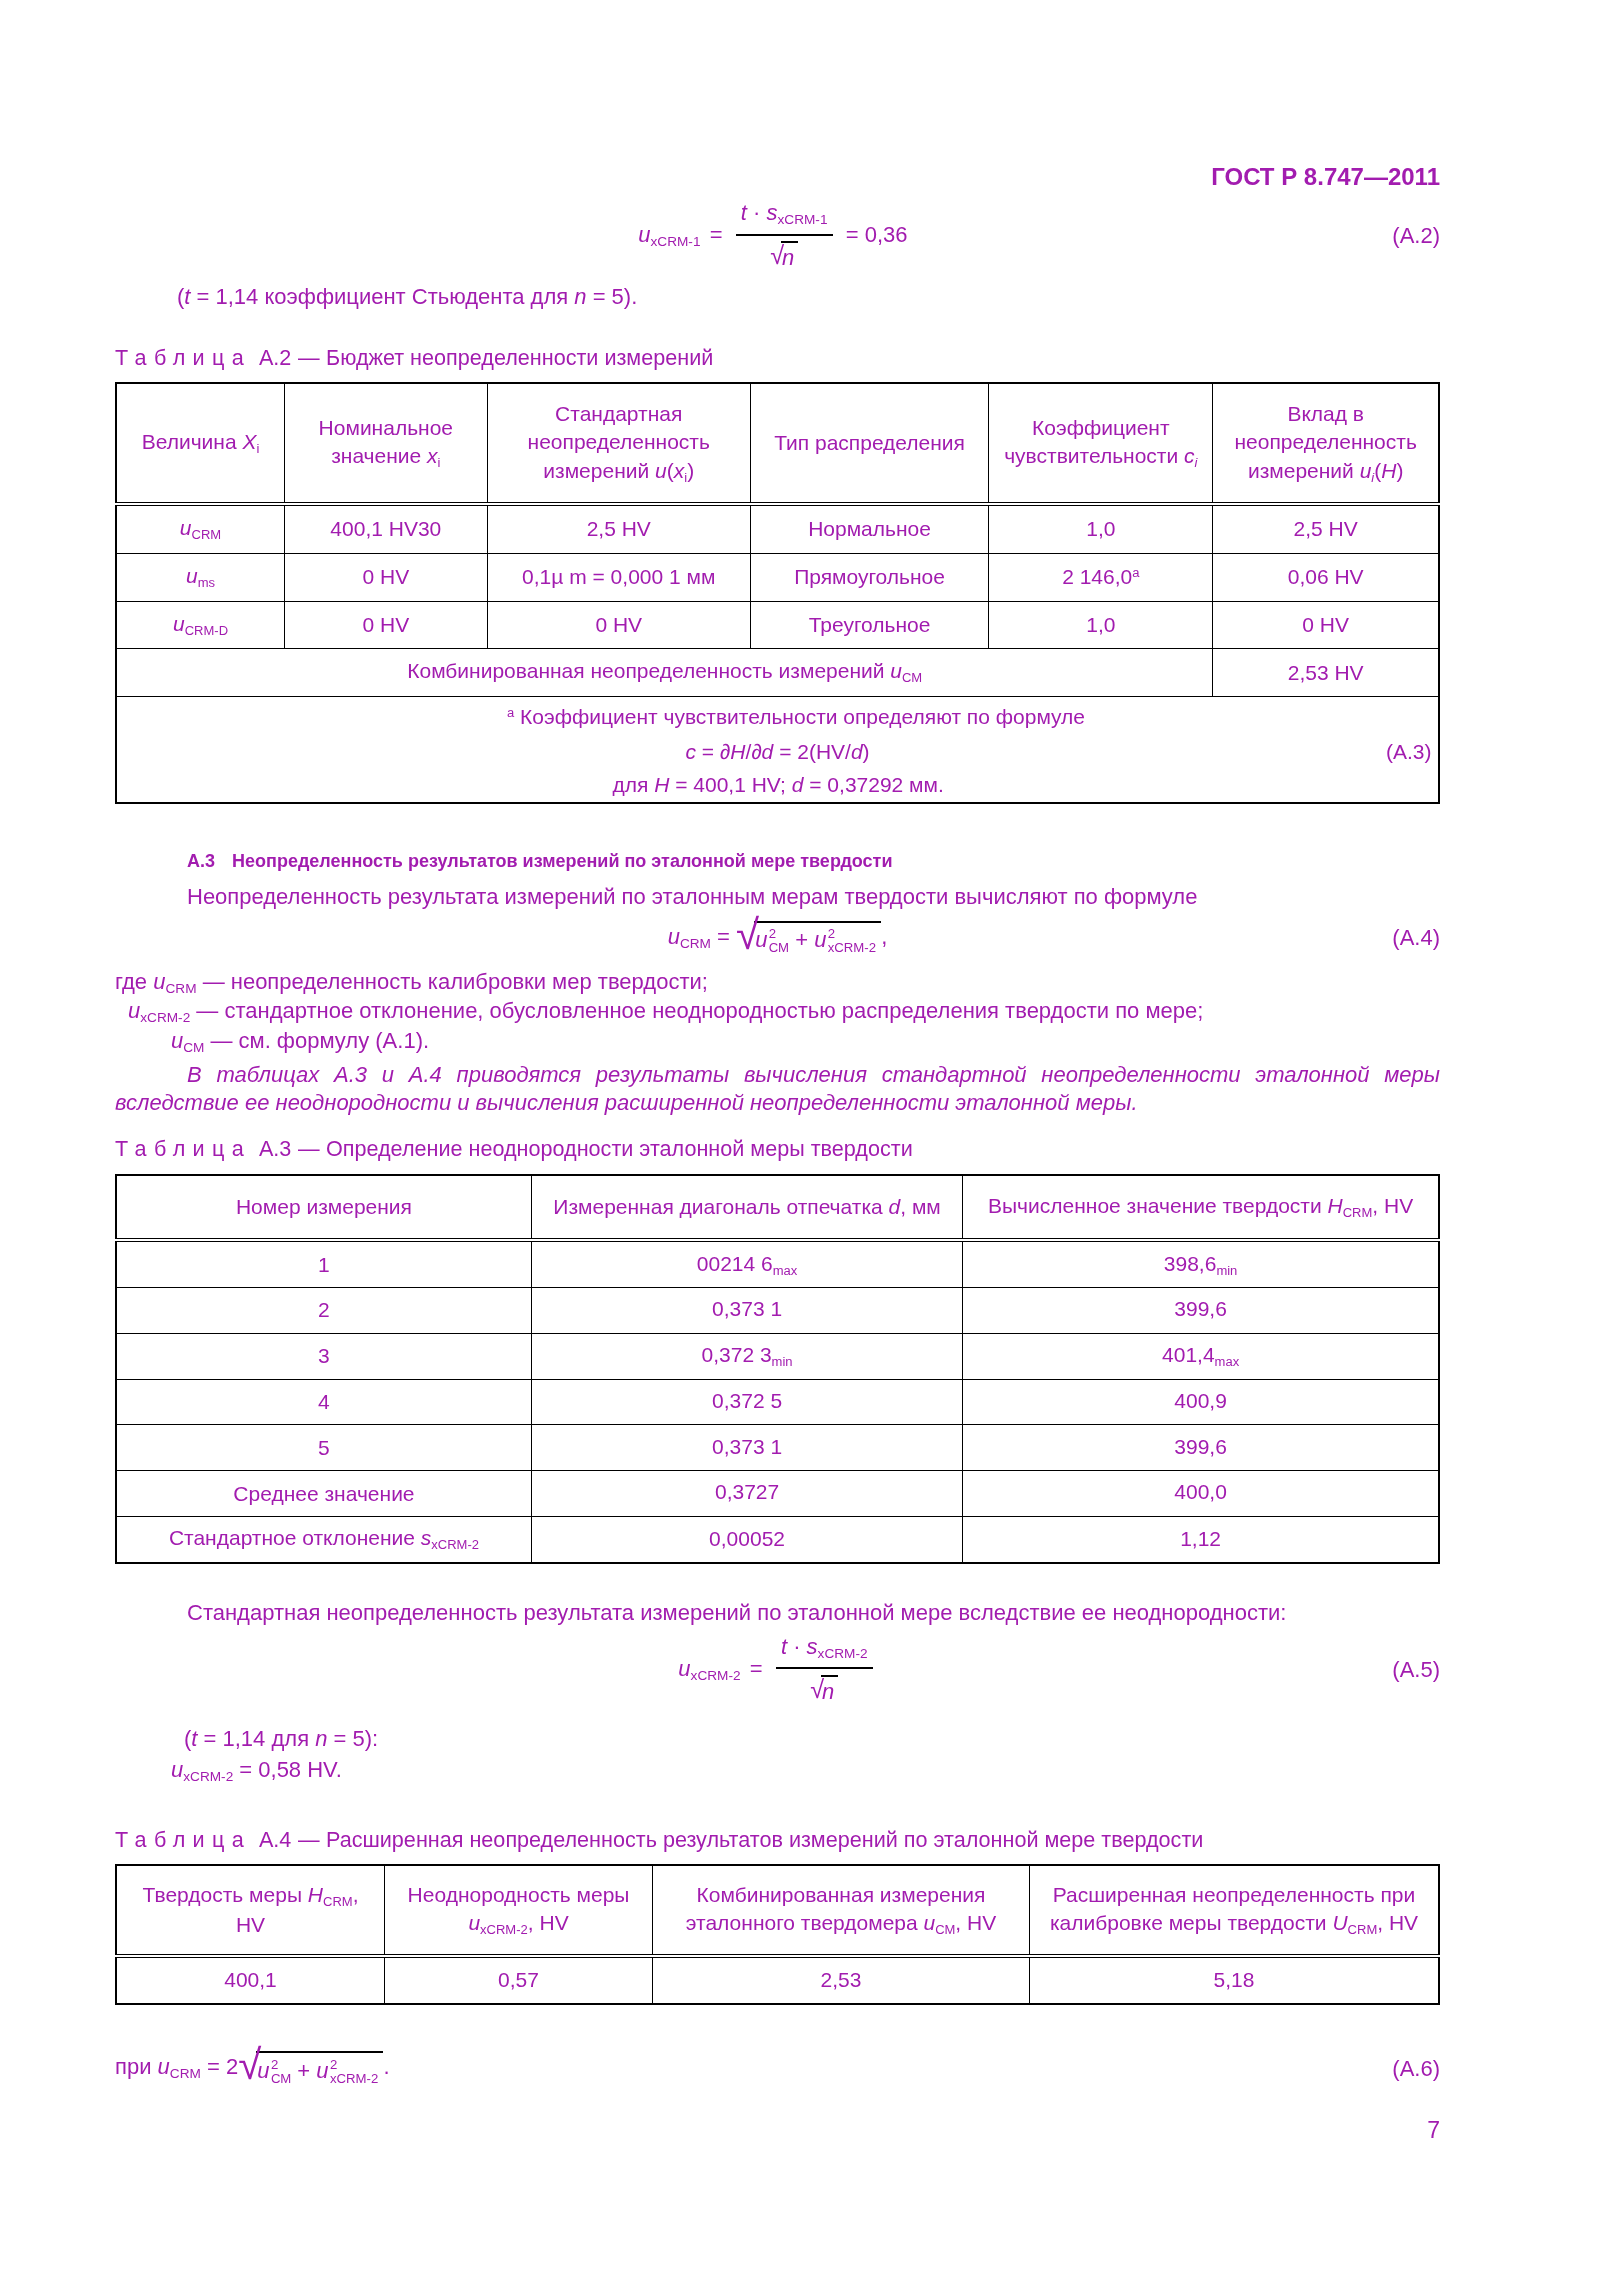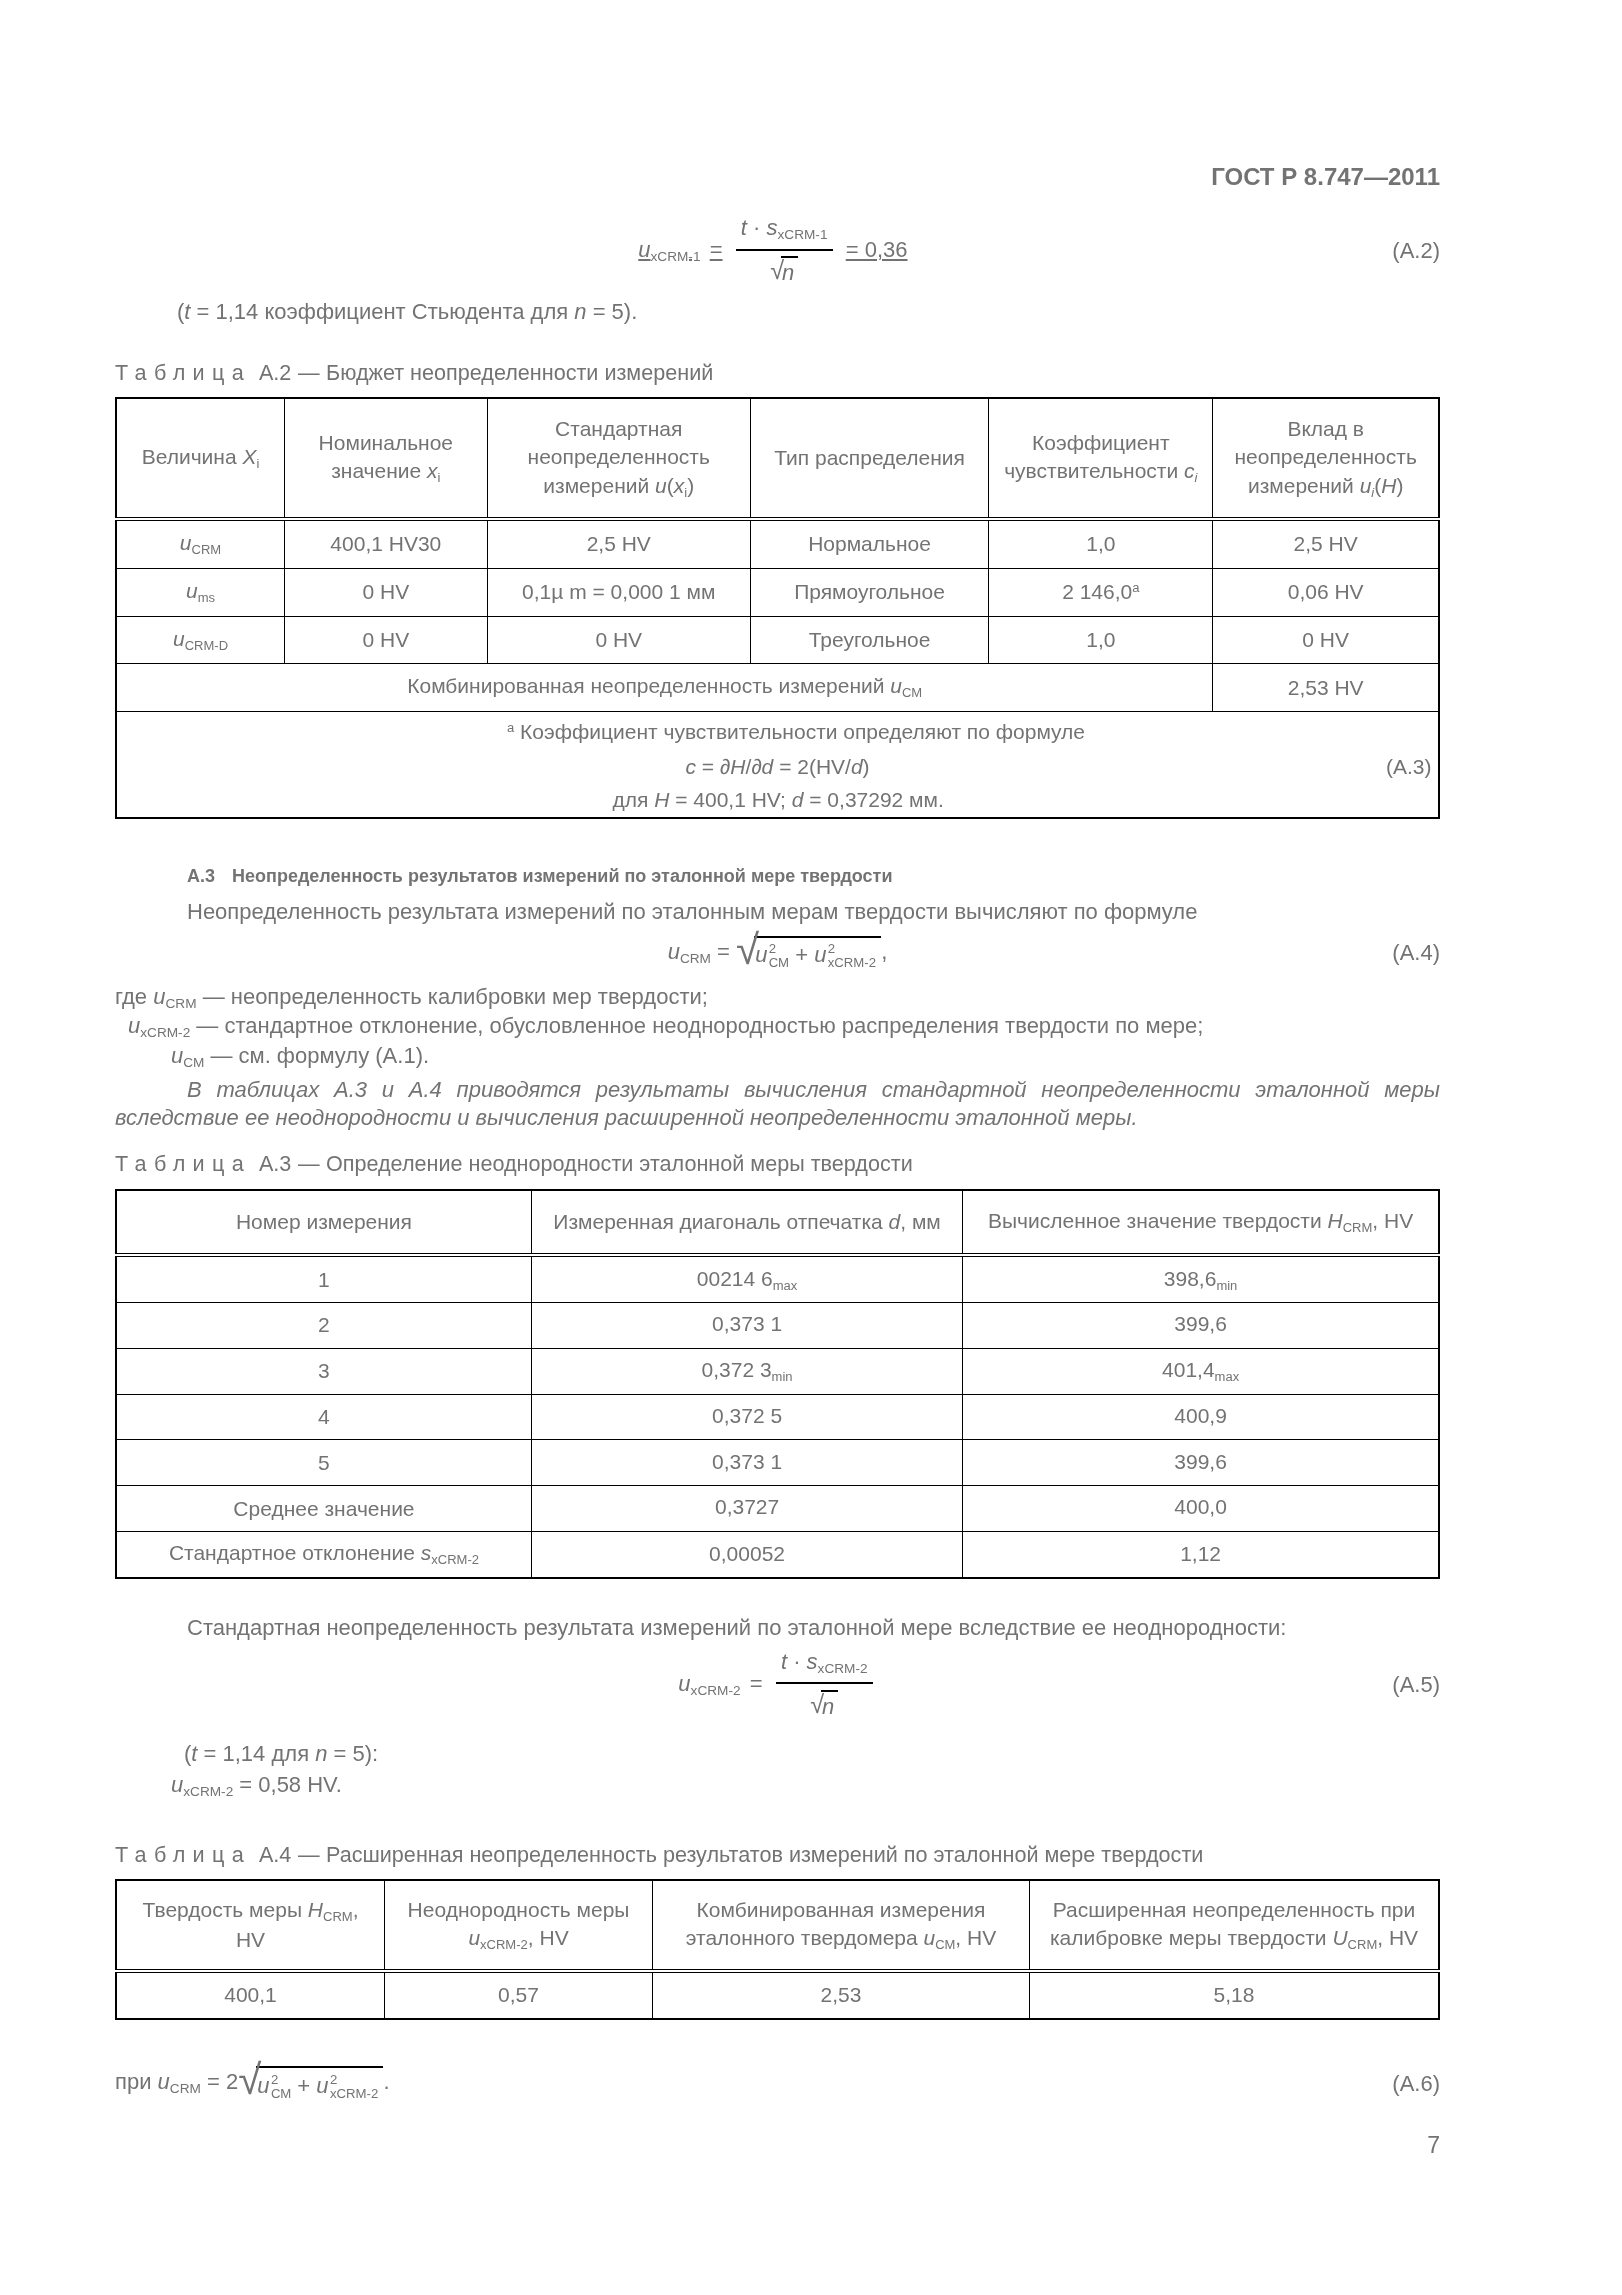--- a/index.html
+++ b/index.html
@@ -1,16 +1,16 @@
 <!DOCTYPE html>
 <html style="font-size:10.5px"><head>
 <meta charset="utf-8">
 <style>
   html,body{margin:0;padding:0;background:#fff;}
-  .page{position:relative;width:1623px;height:2165px;background:#fff;color:#737373;
+  .page{position:relative;width:1623px;height:2165px;background:#fff;color:#a21caf;
         font-family:"Liberation Sans","DejaVu Sans",sans-serif;font-size:22px;line-height:1.25;overflow:hidden;}
   .content{position:absolute;left:115px;top:0;width:1325px;}
   p{margin:0;}
   .it{font-style:italic;}
   .sb{font-size:0.62em;vertical-align:-0.32em;}
   .sp{font-size:0.62em;vertical-align:0.55em;}
   .doc-header{margin-top:162px;text-align:right;font-weight:bold;font-size:24px;}
   
   .formula-line{position:relative;text-align:center;}
   .formula-line-left{position:relative;text-align:left;}
@@ -67,21 +67,21 @@
   .tbl-a4 tbody td{height:37px;}
 </style>
 </head>
 <body>
 
 <div class="page">
 <div class="content">
 
   <div class="doc-header">ГОСТ Р 8.747—2011</div>
 
-  <div class="formula-line" style="margin-top:22px;text-decoration:underline;">
+  <div class="formula-line" style="margin-top:7px;">
     <span class="fml"><span class="it">u</span><span class="sb">xCRM-1</span><span class="feq">=</span><span class="frac"><span class="frac-num"><span class="it">t</span><span> · </span><span class="it">s</span><span class="sb">xCRM-1</span></span><span class="frac-den"><span class="rad-sm">√</span><span class="radicand-sm it">n</span></span></span><span class="feq">= 0,36</span></span>
     <span class="f-label">(А.2)</span>
   </div>
 
   <p class="p-student"><span>(</span><span class="it">t</span><span> = 1,14 коэффициент Стьюдента для </span><span class="it">n</span><span> = 5).</span></p>
 
   <p class="tbl-caption caption-a2"><span class="cap-word">Таблица</span><span class="cap-num">А.2</span><span class="cap-dash">—</span><span>Бюджет неопределенности измерений</span></p>
 
   <table class="tbl tbl-a2">
     <colgroup>

